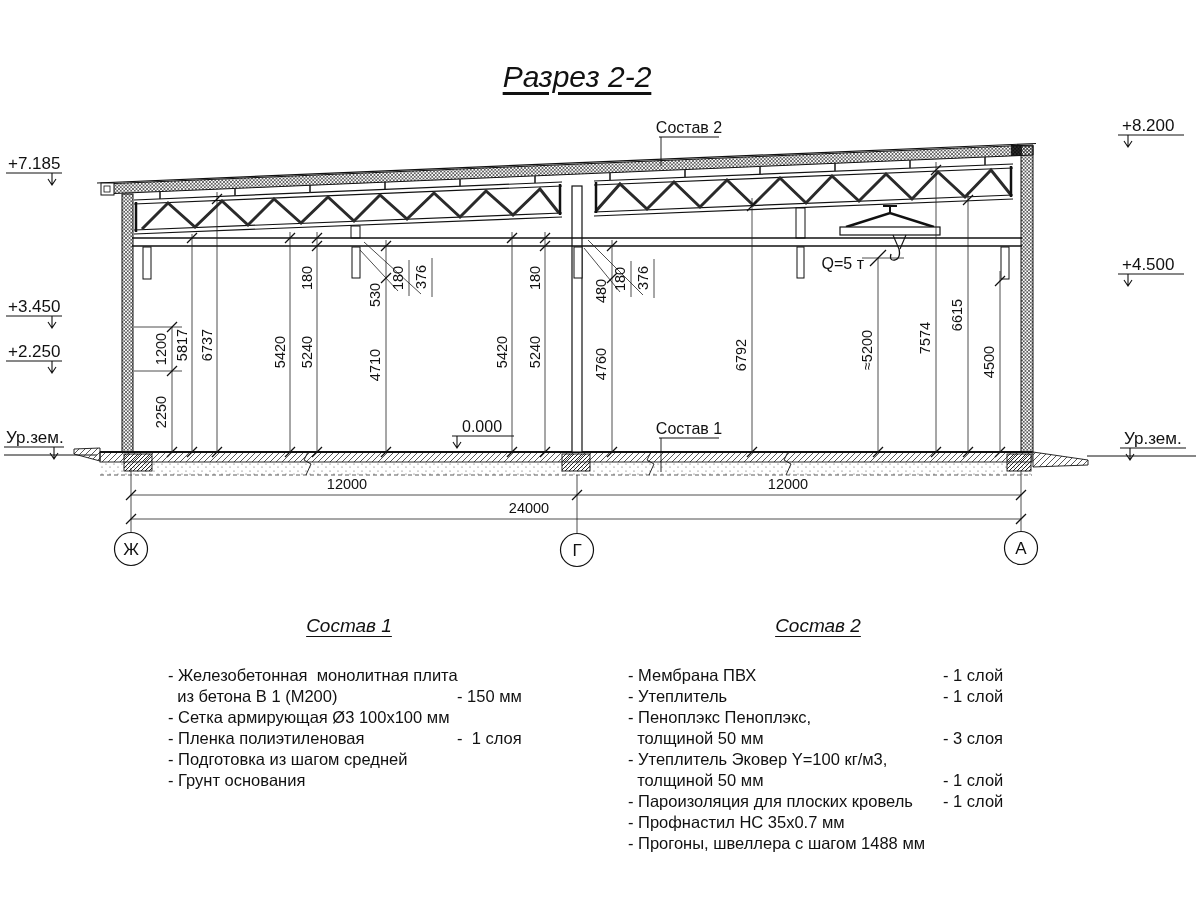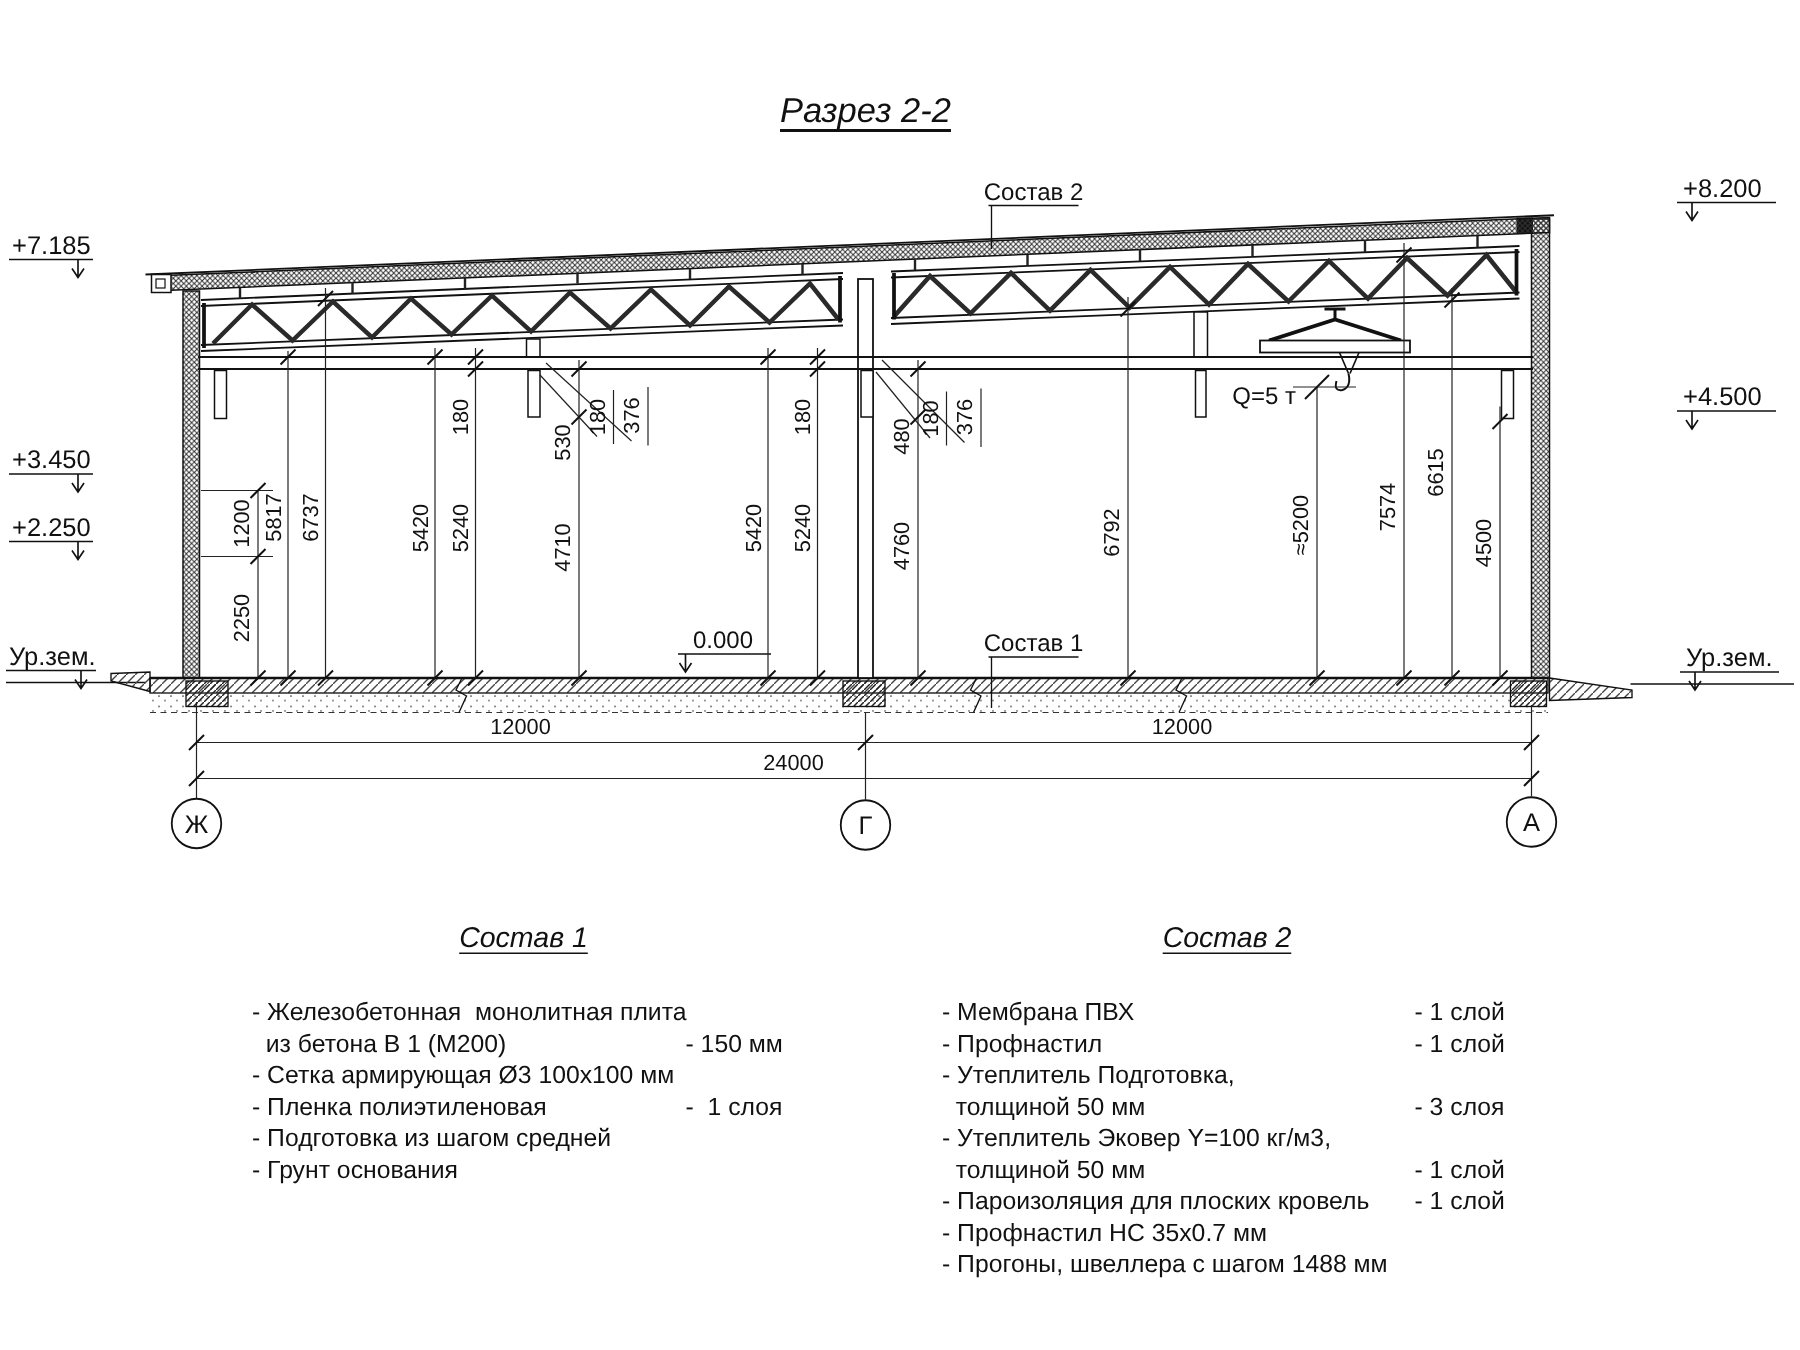--- a/index.html
+++ b/index.html
@@ -5,21 +5,21 @@
   html,body{margin:0;padding:0;background:#ffffff;}
   .page{position:relative;width:1200px;height:900px;background:#fff;overflow:hidden;
         font-family:"Liberation Sans",sans-serif;color:#111;}
   svg{position:absolute;left:0;top:0;}
   svg text{font-family:"Liberation Sans",sans-serif;fill:#111;}
   .dim{font-size:14.5px;}
   .lvl{font-size:17px;}
   .lbl{font-size:16px;}
   .grid-letter{font-size:17px;}
   .drawing-title{position:absolute;left:447px;top:60px;width:260px;text-align:center;
-      font-size:23px;font-style:italic;text-decoration:underline;text-underline-offset:5px;}
+      font-size:30px;font-style:italic;text-decoration:underline;text-underline-offset:5px;}
   .mat-list{position:absolute;font-size:16.5px;line-height:21px;}
   .mat-title{text-align:center;font-size:19px;font-style:italic;
       text-decoration:underline;text-underline-offset:4px;}
   .mat-rows{margin-top:29px;}
   .mat-rows.mt2{}
   .mat-row{position:relative;height:21px;white-space:pre;}
   .mat-row .val{position:absolute;top:0;white-space:pre;}
   #list1 .val{left:289px;}
   #list2 .val{left:315px;}
 </style>
@@ -300,22 +300,22 @@
       <div class="mat-row"><span>- Пленка полиэтиленовая</span><span class="val">-  1 слоя</span></div>
       <div class="mat-row"><span>- Подготовка из шагом средней</span><span class="val"></span></div>
       <div class="mat-row"><span>- Грунт основания</span><span class="val"></span></div>
     </div>
   </div>
 
   <div class="mat-list" id="list2" style="left:628px;top:615px;width:380px;">
     <div class="mat-title">Состав 2</div>
     <div class="mat-rows mt2">
       <div class="mat-row"><span>- Мембрана ПВХ</span><span class="val">- 1 слой</span></div>
-      <div class="mat-row"><span>- Профнастил</span><span class="val">- 1 слой</span></div>
-      <div class="mat-row"><span>- Утеплитель Подготовка,</span><span class="val"></span></div>
+      <div class="mat-row"><span>- Утеплитель</span><span class="val">- 1 слой</span></div>
+      <div class="mat-row"><span>- Пеноплэкс Пеноплэкс,</span><span class="val"></span></div>
       <div class="mat-row"><span>  толщиной 50 мм</span><span class="val">- 3 слоя</span></div>
       <div class="mat-row"><span>- Утеплитель Эковер Y=100 кг/м3,</span><span class="val"></span></div>
       <div class="mat-row"><span>  толщиной 50 мм</span><span class="val">- 1 слой</span></div>
       <div class="mat-row"><span>- Пароизоляция для плоских кровель</span><span class="val">- 1 слой</span></div>
       <div class="mat-row"><span>- Профнастил НС 35x0.7 мм</span><span class="val"></span></div>
       <div class="mat-row"><span>- Прогоны, швеллера с шагом 1488 мм</span><span class="val"></span></div>
     </div>
   </div>
 
 </div>

